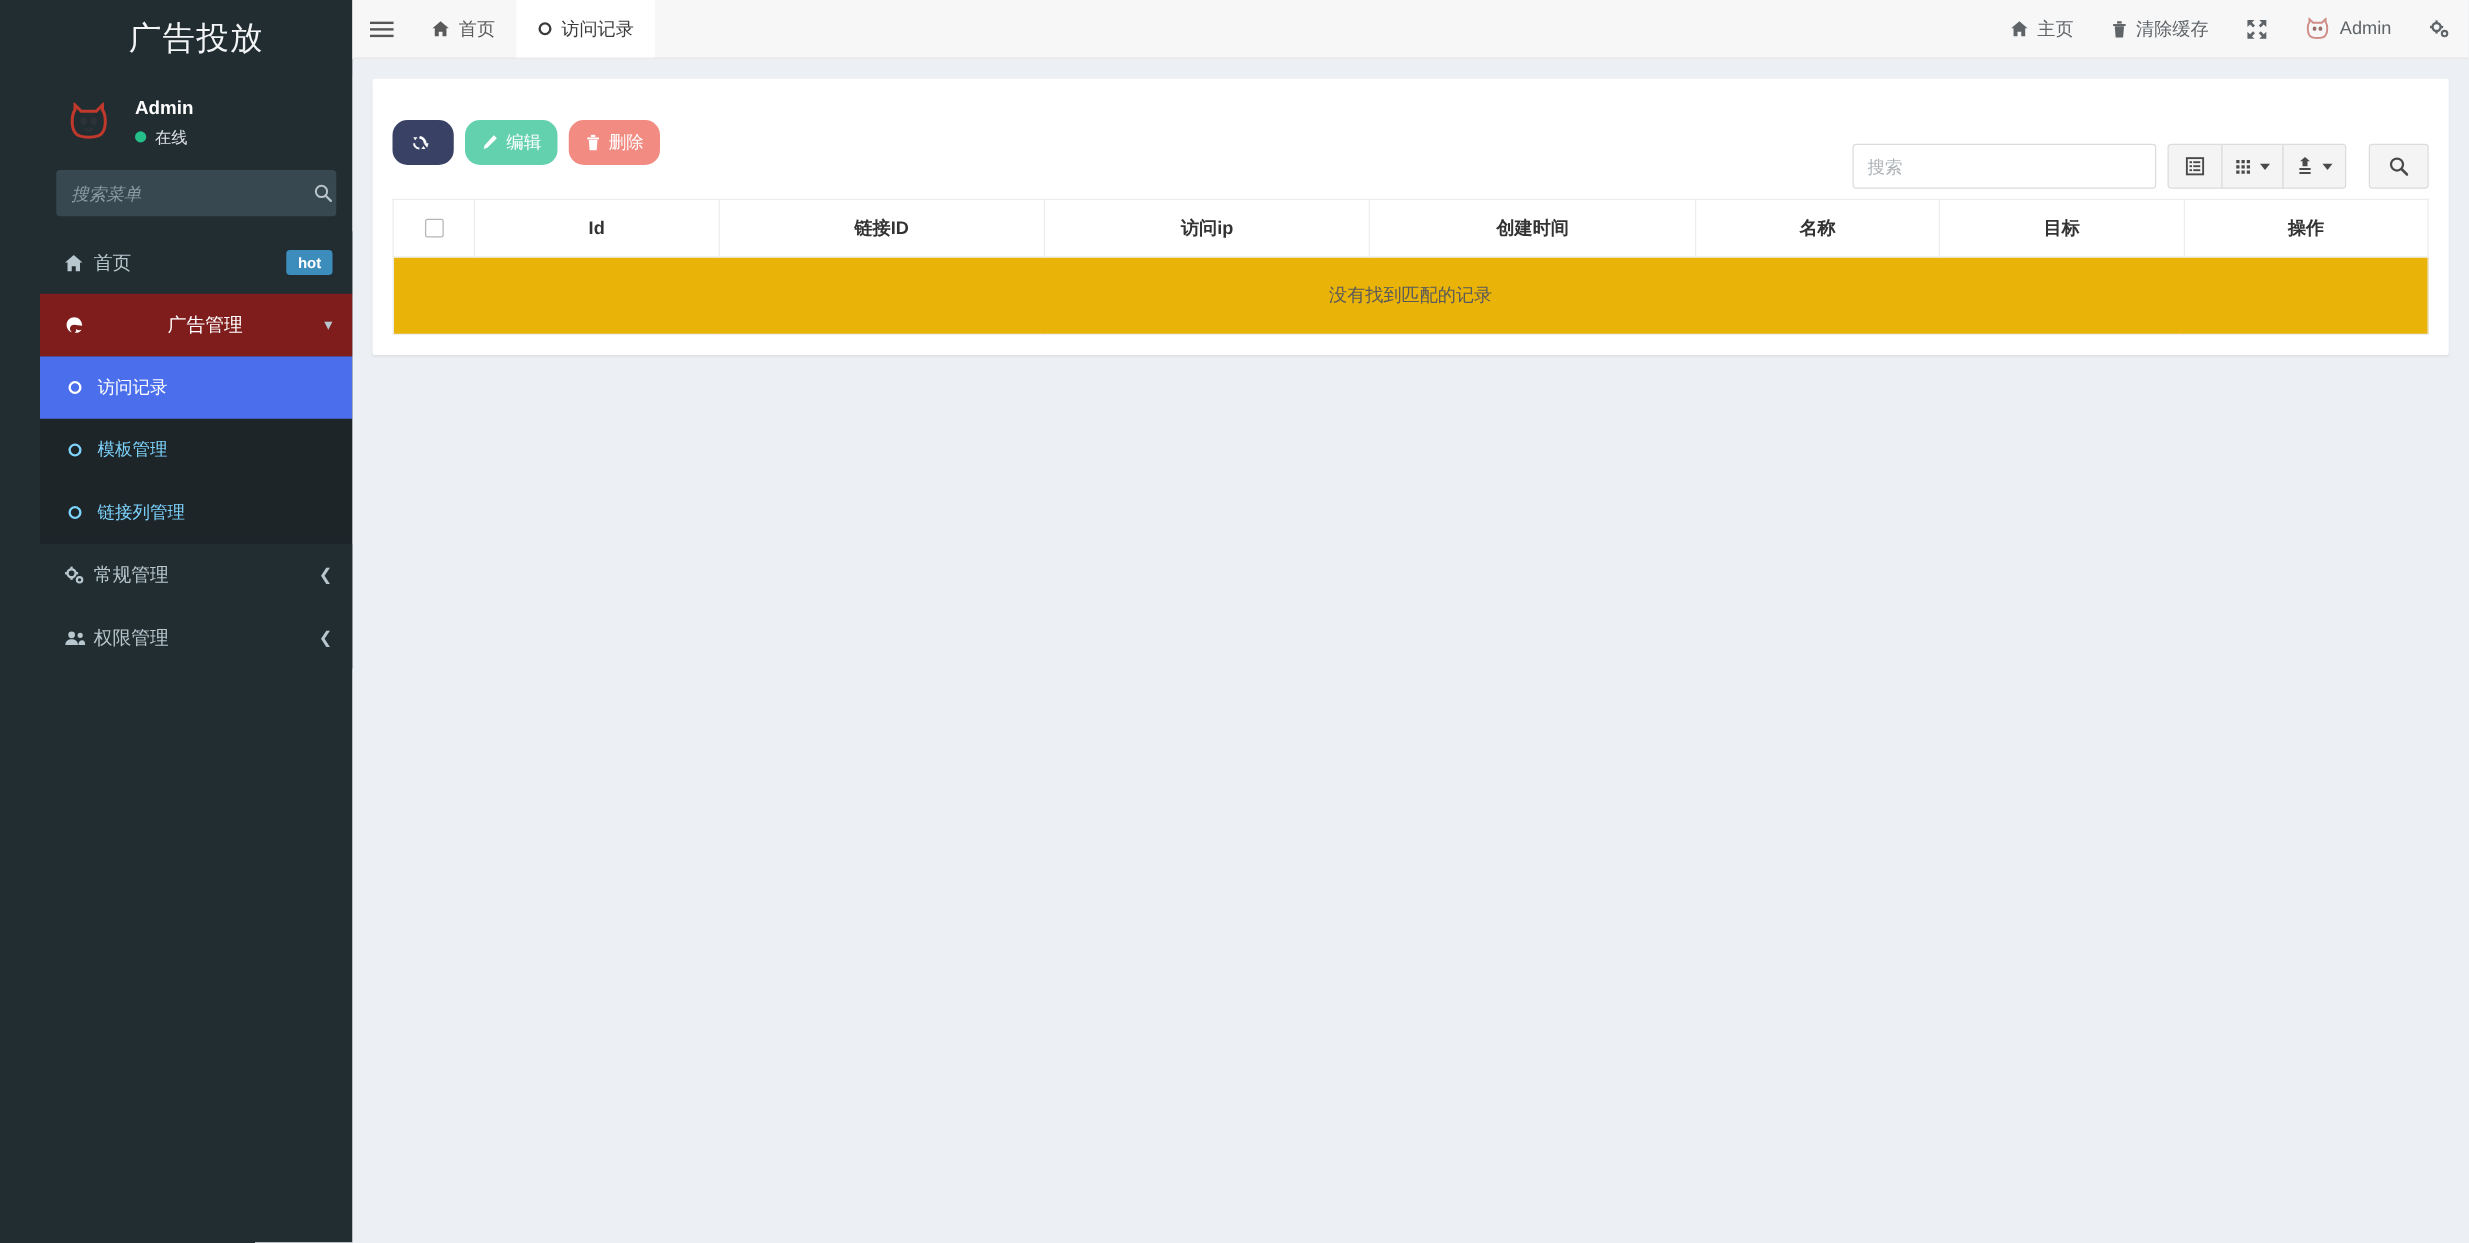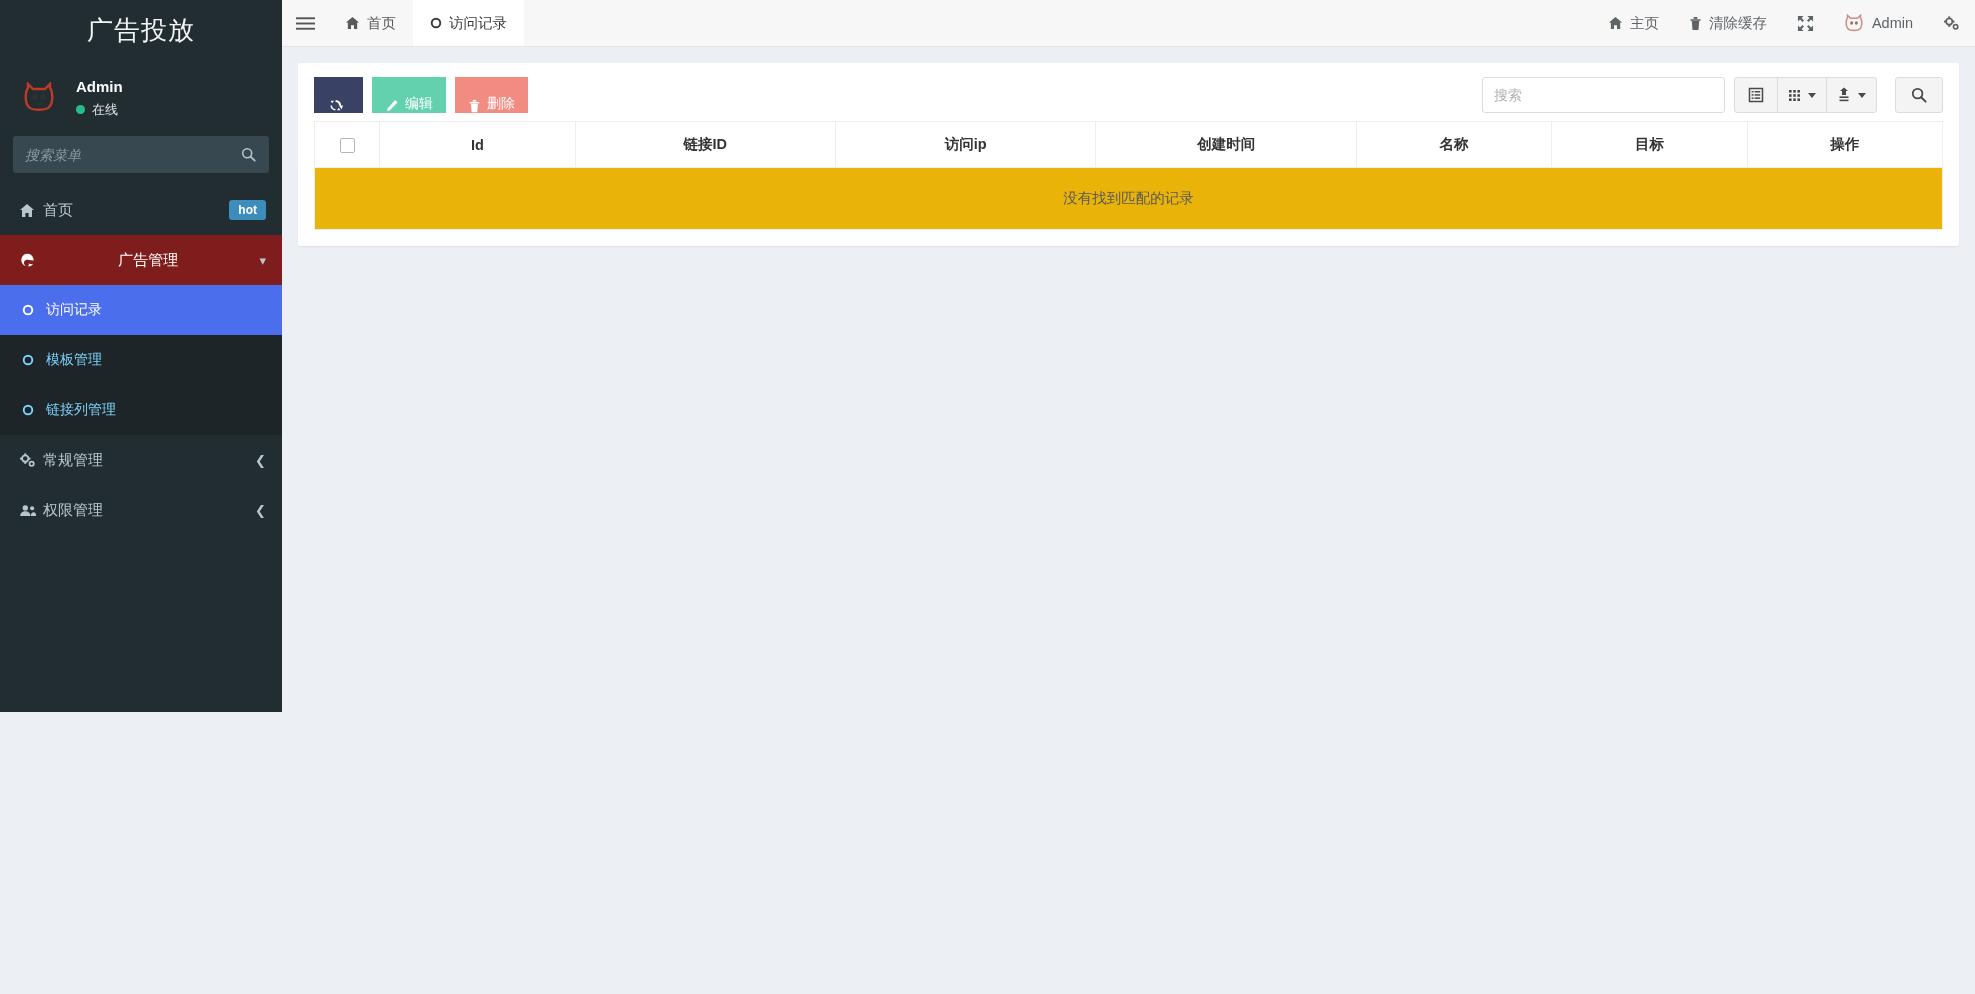--- a/index.html
+++ b/index.html
@@ -6,24 +6,25 @@
   html, body {
     width: 1975px; height: 994px;
     font-family: "Liberation Sans", "DejaVu Sans", sans-serif;
     overflow: hidden;
     background: #eceff4;
   }
   .app { display: flex; width: 1975px; height: 994px; }
 
   
   .sidebar {
-    width: 282px; min-width: 282px; height: 712px;
+    width: 282px; min-width: 282px; height: 994px;
     background: #222d32;
     display: flex; flex-direction: column;
     overflow: hidden;
+    padding-left: 32px;
   }
   .brand {
     height: 60px; display: flex; align-items: center; justify-content: center;
     background: #222d32;
   }
   .brand-title { color: #f2f4f6; font-size: 26px; letter-spacing: 1px; }
 
   .userpanel {
     display: flex; align-items: center;
     padding: 14px 0 14px 16px; height: 76px;
@@ -108,30 +109,30 @@
   .content { flex: 1; padding: 16px 16px 0 16px; overflow: hidden; }
   .card {
     background: #ffffff; border-radius: 2px;
     box-shadow: 0 1px 2px rgba(0,0,0,.06);
     padding: 14px 16px 16px 16px;
   }
 
   .toolbar { display: flex; align-items: center; justify-content: space-between; margin-bottom: 8px; }
   .btn-group-left { display: flex; align-items: center; gap: 9px; }
   .btn {
-    border: none; border-radius: 0; cursor: pointer;
-    font-size: 14px; display: inline-flex; align-items: flex-end; gap: 6px;
+    border: none; border-radius: 12px; cursor: pointer;
+    font-size: 14px; display: inline-flex; align-items: center; gap: 6px;
     padding: 0 13px; height: 36px; color: #fff;
     font-family: "Liberation Sans", sans-serif;
   }
   .btn-refresh { background: #394264; padding: 0 14px; }
   .btn-edit { background: #64d1ae; }
   .btn-delete { background: #f28b82; }
 
-  .toolbar-right { display: flex; align-items: center; gap: 9px; }
+  .toolbar-right { display: flex; align-items: center; gap: 9px; margin-top: 38px; }
   .search-box {
     width: 243px; height: 36px; border: 1px solid #dcdcdc; border-radius: 3px;
     padding: 0 11px; font-size: 14px; color: #555; outline: none;
     font-family: "Liberation Sans", sans-serif; background:#fff;
   }
   .search-box::placeholder { color: #aeb3b7; }
   .icon-group { display: flex; }
   .icon-btn {
     height: 36px; min-width: 44px; padding: 0 10px;
     background: #f4f4f4; border: 1px solid #dcdcdc;

